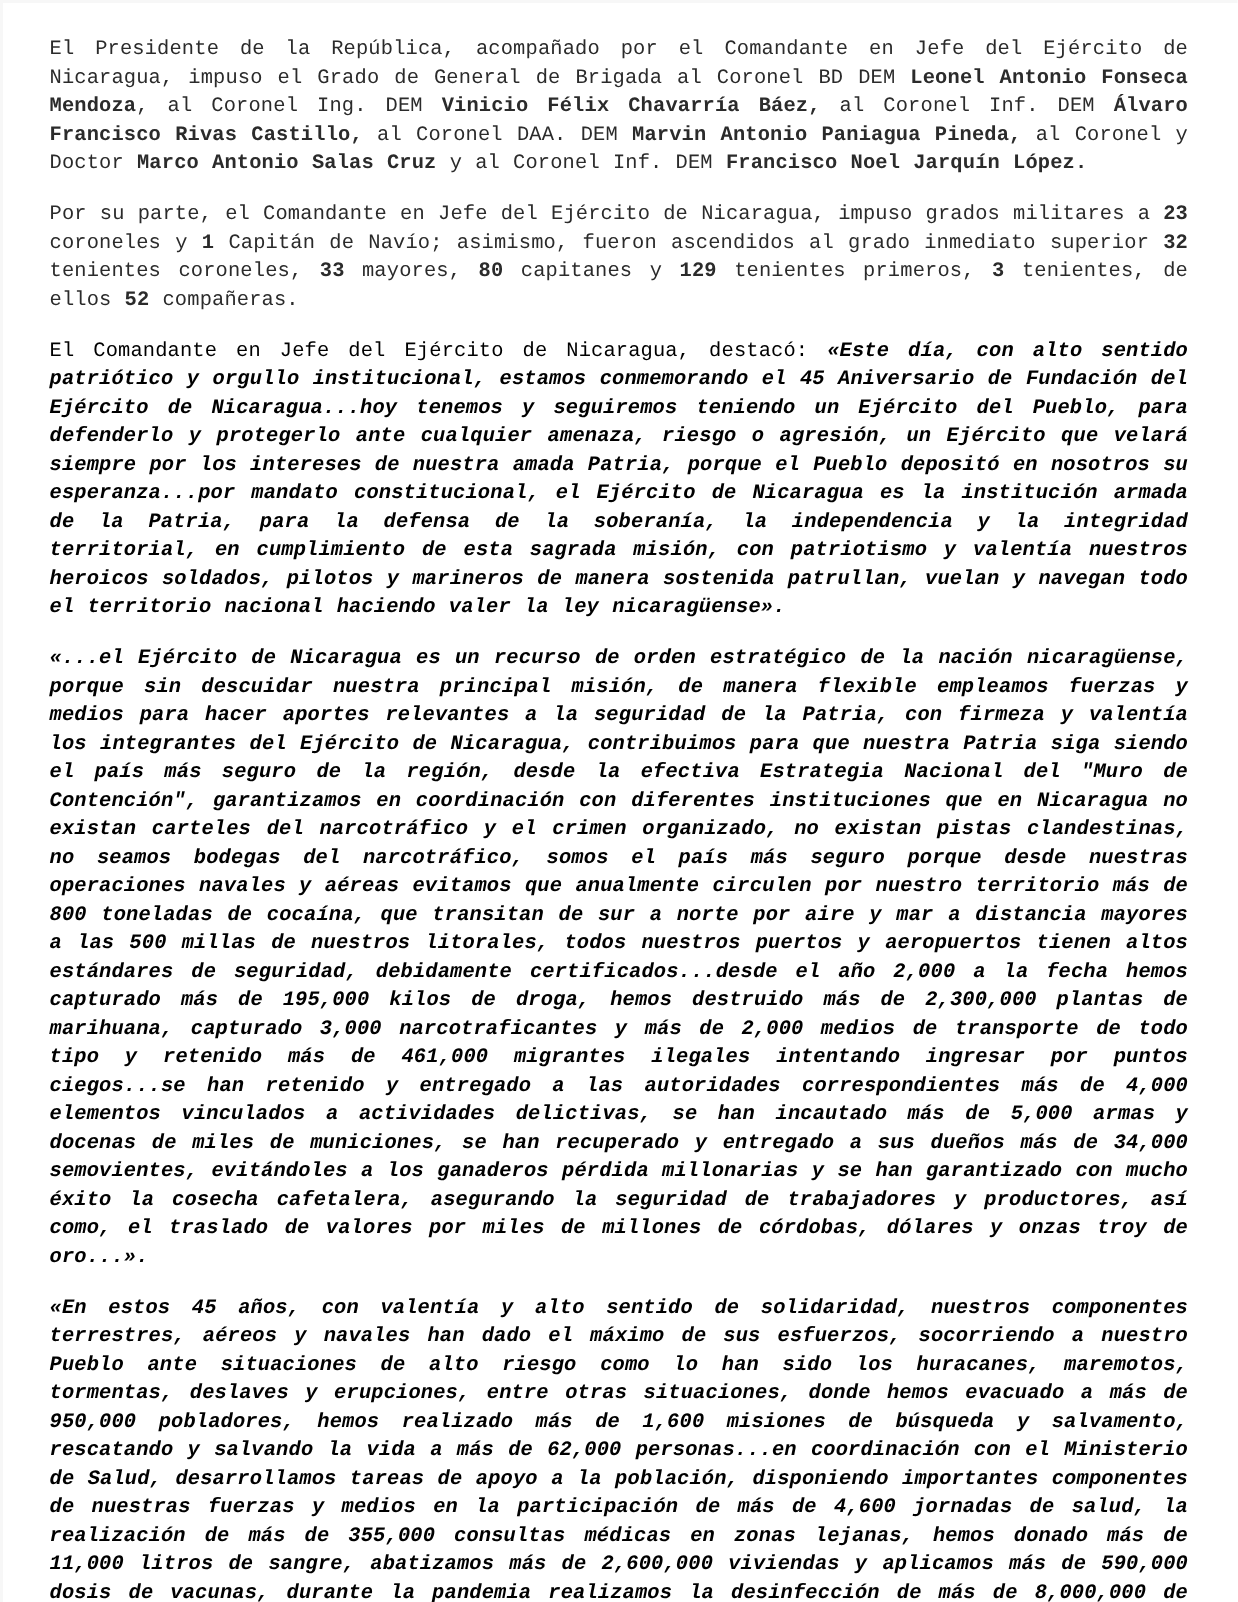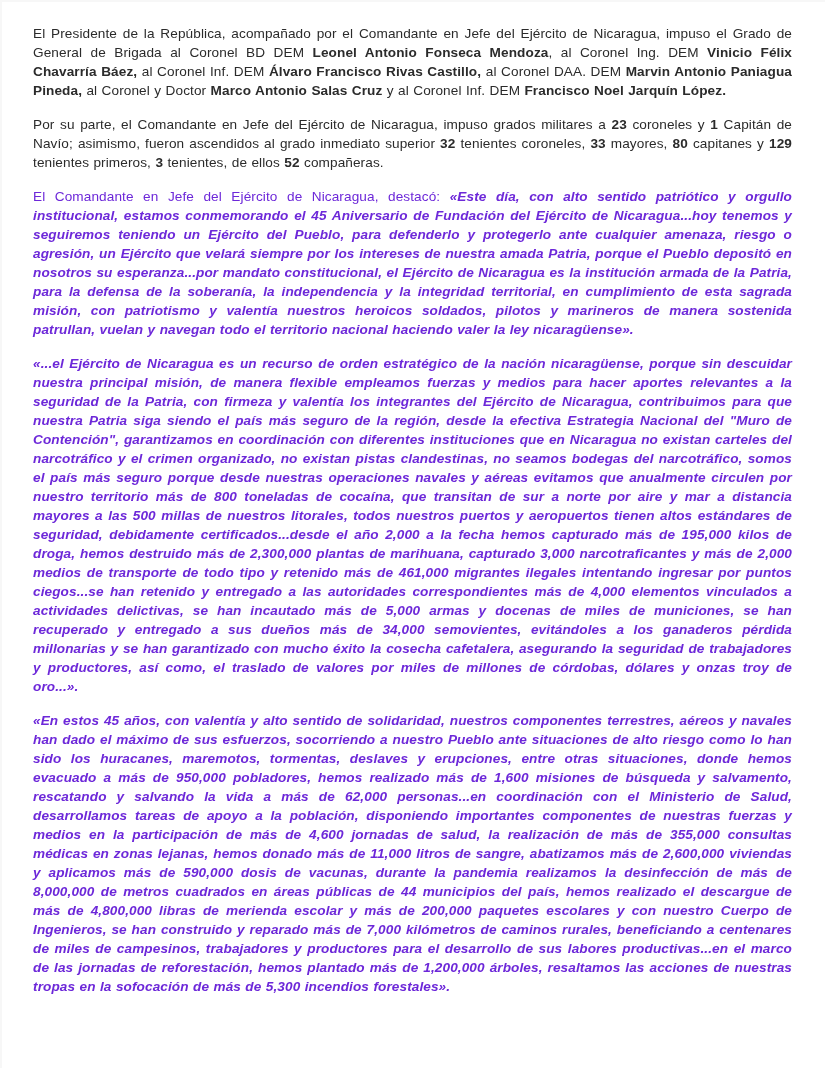--- a/index.html
+++ b/index.html
@@ -14,33 +14,34 @@
     font-family: "Liberation Sans", sans-serif;
   }
   .page {
     box-sizing: border-box;
     width: 825px;
     height: 1068px;
     padding: 24px 33px 0 33px;
     background: #ffffff;
     
     box-shadow: inset 2px 2px 0 0 rgba(0,0,0,0.03);
+    font-family: Liberation Mono, monospace;
   }
   p.para {
     margin: 0 0 15px 0;
     font-size: 13.6px;
     line-height: 19px;
     text-align: justify;
     color: #2b2b2b;
     letter-spacing: 0.1px;
     word-spacing: 0.5px;
   }
   p.para span.b { font-weight: bold; }
   p.para span.i { font-style: italic; }
-  p.para.quote { color: #6d28d9; }
+  p.para.quote { color: #000000; }
 </style>
 </head>
 <body>
 
 <div class="page">
     <p class="para"><span>El Presidente de la República, acompañado por el Comandante en Jefe del Ejército de Nicaragua, impuso el Grado de General de Brigada al Coronel BD DEM </span><span class="b">Leonel Antonio Fonseca Mendoza</span><span>, al Coronel Ing. DEM </span><span class="b">Vinicio Félix Chavarría Báez,</span><span> al Coronel Inf. DEM </span><span class="b">Álvaro Francisco Rivas Castillo,</span><span> al Coronel DAA. DEM </span><span class="b">Marvin Antonio Paniagua Pineda,</span><span> al Coronel y Doctor </span><span class="b">Marco Antonio Salas Cruz</span><span> y al Coronel Inf. DEM </span><span class="b">Francisco Noel Jarquín López.</span></p>
     <p class="para"><span>Por su parte, el Comandante en Jefe del Ejército de Nicaragua, impuso grados militares a </span><span class="b">23</span><span> coroneles y </span><span class="b">1</span><span> Capitán de Navío; asimismo, fueron ascendidos al grado inmediato superior </span><span class="b">32</span><span> tenientes coroneles, </span><span class="b">33</span><span> mayores, </span><span class="b">80</span><span> capitanes y </span><span class="b">129</span><span> tenientes primeros, </span><span class="b">3</span><span> tenientes, de ellos </span><span class="b">52</span><span> compañeras.</span></p>
     <p class="para quote"><span>El Comandante en Jefe del Ejército de Nicaragua, destacó: </span><span class="b i">«Este día, con alto sentido patriótico y orgullo institucional, estamos conmemorando el 45 Aniversario de Fundación del Ejército de Nicaragua...hoy tenemos y seguiremos teniendo un Ejército del Pueblo, para defenderlo y protegerlo ante cualquier amenaza, riesgo o agresión, un Ejército que velará siempre por los intereses de nuestra amada Patria, porque el Pueblo depositó en nosotros su esperanza...por mandato constitucional, el Ejército de Nicaragua es la institución armada de la Patria, para la defensa de la soberanía, la independencia y la integridad territorial, en cumplimiento de esta sagrada misión, con patriotismo y valentía nuestros heroicos soldados, pilotos y marineros de manera sostenida patrullan,  vuelan y navegan todo el territorio nacional haciendo valer la ley nicaragüense».</span></p>
     <p class="para quote"><span class="b i">«...el Ejército de Nicaragua es un recurso de orden estratégico de la nación nicaragüense, porque sin descuidar nuestra principal misión, de manera flexible empleamos fuerzas y medios para hacer aportes relevantes a la seguridad de la Patria, con firmeza y valentía los integrantes del Ejército de Nicaragua, contribuimos para que nuestra Patria siga siendo el país más seguro de la región, desde la efectiva Estrategia Nacional del "Muro de Contención", garantizamos en coordinación con diferentes instituciones que en Nicaragua no existan carteles del narcotráfico y el crimen organizado, no existan pistas clandestinas, no seamos bodegas del narcotráfico, somos el país más seguro porque desde nuestras operaciones navales y aéreas evitamos que anualmente circulen por nuestro territorio más de 800 toneladas de cocaína, que transitan de sur a norte por aire y mar a distancia mayores a las 500 millas de nuestros litorales, todos nuestros puertos y aeropuertos tienen altos estándares de seguridad, debidamente certificados...desde el año 2,000  a la fecha hemos capturado más de 195,000 kilos de droga, hemos destruido más de 2,300,000 plantas de marihuana, capturado 3,000 narcotraficantes y más de 2,000 medios de transporte de todo tipo y retenido más de 461,000 migrantes ilegales intentando ingresar por puntos ciegos...se han retenido y entregado a las autoridades correspondientes más de 4,000 elementos vinculados a actividades delictivas, se han incautado más de 5,000 armas y docenas de miles de municiones, se han recuperado y entregado a sus dueños más de 34,000 semovientes, evitándoles a los ganaderos pérdida millonarias y se han garantizado con mucho éxito la cosecha cafetalera, asegurando la seguridad de trabajadores y productores, así como, el traslado de valores por miles de millones de córdobas, dólares  y onzas troy de oro...».</span></p>
     <p class="para quote"><span class="b i">«En estos 45 años, con valentía y alto sentido de solidaridad, nuestros componentes terrestres, aéreos y navales han dado el máximo de sus esfuerzos, socorriendo a nuestro Pueblo ante situaciones de alto riesgo como lo han sido los huracanes, maremotos, tormentas, deslaves y erupciones, entre otras situaciones, donde hemos evacuado a más de 950,000 pobladores, hemos realizado más de 1,600 misiones de búsqueda y salvamento, rescatando y salvando la vida a más de 62,000 personas...en coordinación con el Ministerio de Salud, desarrollamos tareas de apoyo a la población, disponiendo importantes componentes de nuestras fuerzas y medios en la participación de más de 4,600 jornadas de salud, la realización de más de 355,000 consultas médicas en zonas lejanas, hemos donado más de 11,000 litros de sangre, abatizamos más de 2,600,000 viviendas y aplicamos más de 590,000 dosis de vacunas, durante la pandemia realizamos la desinfección de más de 8,000,000 de metros cuadrados en áreas públicas de 44 municipios del país, hemos realizado el descargue de más de 4,800,000 libras de merienda escolar y más de 200,000 paquetes escolares y con nuestro Cuerpo de Ingenieros, se han construido y reparado más de 7,000 kilómetros de caminos rurales, beneficiando a centenares de miles de campesinos, trabajadores y productores para el desarrollo de sus labores productivas...en el marco de las jornadas de reforestación, hemos plantado más de 1,200,000 árboles, resaltamos las acciones de nuestras tropas en la sofocación de más de 5,300 incendios forestales».</span></p>

